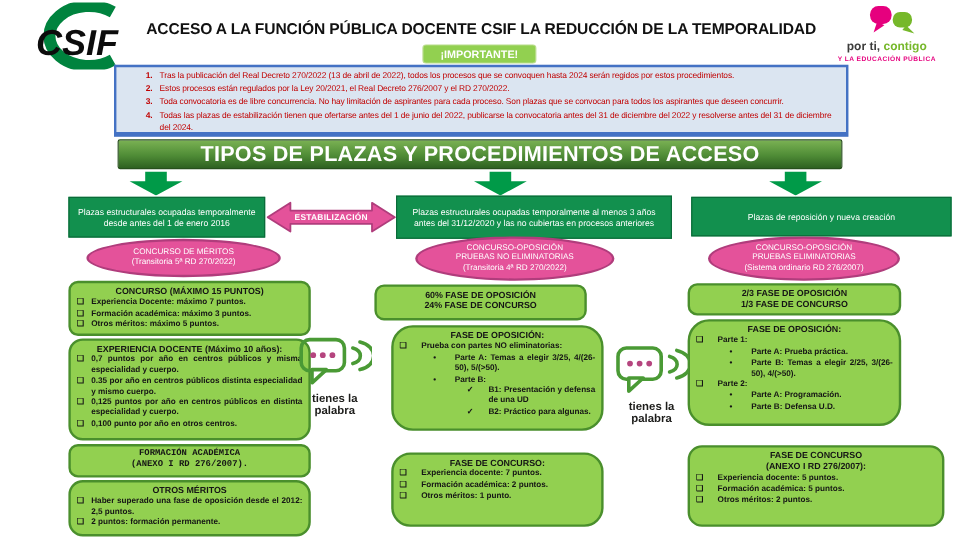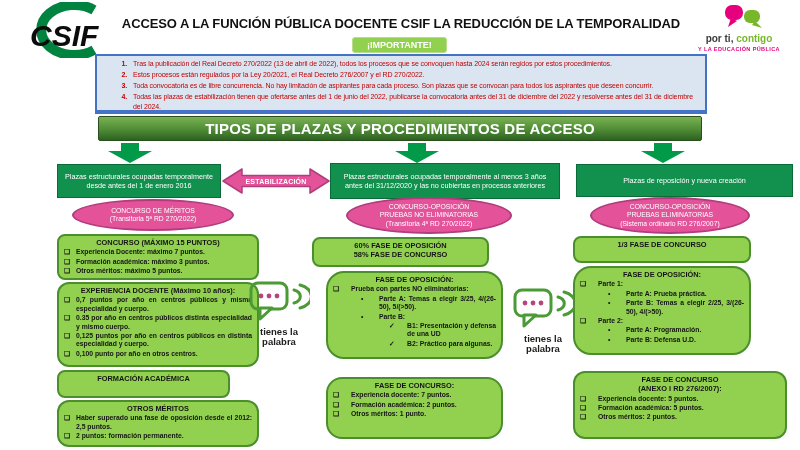--- a/index.html
+++ b/index.html
@@ -24,21 +24,21 @@
   
   .notes { left:95px; top:54px; width:612px; height:60px; background:#dbe5f1;
     border:2px solid #4472c4; border-bottom-width:4px; padding:2px 6px 2px 2px; }
   .notes ol { margin:1px 0 0 0; padding-left:30px; }
   .notes li { color:#c00000; font-size:7px; line-height:1.55; letter-spacing:-0.1px; padding-left:4px; }
   .notes li::marker { font-weight:bold; }
 
   
   .banner { left:98px; top:116px; width:604px; height:25px; border-radius:2px;
     background:linear-gradient(180deg,#7ab153 0%,#4f8c36 55%,#2e6121 100%);
-    border:1px solid #274f1c; color:#fff; font-weight:bold; font-size:15px;
+    border:1px solid #274f1c; color:#fff; font-weight:bold; font-size:18px;
     display:flex; align-items:center; justify-content:center; letter-spacing:.2px; }
 
   .down-arrow { top:143px; width:46px; height:20px; }
   .da-1 { left:107px; } .da-2 { left:394px; } .da-3 { left:640px; }
 
   
   .plaza { background:#12904e; border:1px solid #0a6b39; color:#fff;
     display:flex; align-items:center; justify-content:center; text-align:center;
     font-size:7.2px; line-height:1.3; padding:2px 6px; }
   .plaza-left  { left:57px;  top:164px; width:164px; height:34px; }
@@ -65,21 +65,21 @@
   .items { margin-top:1px; }
   .item { display:flex; gap:3px; font-size:6.8px; font-weight:bold; line-height:1.24; margin-top:1px; }
   .item .mk { flex:0 0 9px; }
   .item .tx { text-align:justify; }
   .tab .item .mk { flex:0 0 15px; text-align:left; }
   .item.lvl2 { padding-left:28px; }
   .item.lvl3 { padding-left:56px; }
 
   .lbox1 { left:57px; top:234px; width:202px; height:46px; }
   .lbox2 { left:57px; top:282px; width:202px; height:85px; }
-  .lbox3 { left:57px; top:370px; width:173px; height:28px; }
+  .lbox3 { left:57px; top:370px; width:202px; height:28px;font-family:Liberation Mono, monospace; }
   .lbox4 { left:57px; top:400px; width:202px; height:47px; }
 
   .mbox1 { left:312px; top:237px; width:177px; height:30px; }
   .mbox2 { left:326px; top:271px; width:177px; height:88px; }
   .mbox3 { left:326px; top:377px; width:177px; height:62px;border-radius:16px; }
 
   .rbox1 { left:573px; top:236px; width:178px; height:27px; }
   .rbox2 { left:573px; top:266px; width:178px; height:89px; }
   .rbox3 { left:573px; top:371px; width:214px; height:68px; }
 
@@ -197,39 +197,40 @@
           <span class="tx">0,125 puntos por año en centros públicos en distinta especialidad y cuerpo.</span>
         </div>
         <div class="item lvl1">
           <span class="mk">❑</span>
           <span class="tx">0,100 punto por año en otros centros.</span>
         </div>
       </div>
   </div>
   <div class="abs gbox r8 lbox3">
     <div class="gtitle">FORMACIÓN ACADÉMICA</div>
+    <div class="gtitle">(ANEXO I RD 276/2007).</div>
   </div>
   <div class="abs gbox r12 lbox4">
     <div class="gtitle">OTROS MÉRITOS</div>
     <div class="items">
 
     <div class="item lvl1">
           <span class="mk">❑</span>
           <span class="tx">Haber superado una fase de oposición desde el 2012: 2,5 puntos.</span>
         </div>
         <div class="item lvl1">
           <span class="mk">❑</span>
           <span class="tx">2 puntos: formación permanente.</span>
         </div>
       </div>
   </div>
 
   <div class="abs gbox r8 mbox1">
     <div class="gtitle">60% FASE DE OPOSICIÓN</div>
-    <div class="gtitle">58% FASE DE CONCURSO</div>
+    <div class="gtitle">24% FASE DE CONCURSO</div>
   </div>
   <div class="abs gbox r18 tab mbox2">
     <div class="gtitle">FASE DE OPOSICIÓN:</div>
     <div class="items">
 
     <div class="item lvl1">
           <span class="mk">❑</span>
           <span class="tx">Prueba con partes NO eliminatorias:</span>
         </div>
         <div class="item lvl2">
@@ -263,20 +264,21 @@
           <span class="tx">Formación académica: 2 puntos.</span>
         </div>
         <div class="item lvl1">
           <span class="mk">❑</span>
           <span class="tx">Otros méritos: 1 punto.</span>
         </div>
       </div>
   </div>
 
   <div class="abs gbox r8 rbox1">
+    <div class="gtitle">2/3 FASE DE OPOSICIÓN</div>
     <div class="gtitle">1/3 FASE DE CONCURSO</div>
   </div>
   <div class="abs gbox r18 tab rbox2">
     <div class="gtitle">FASE DE OPOSICIÓN:</div>
     <div class="items">
 
     <div class="item lvl1">
           <span class="mk">❑</span>
           <span class="tx">Parte 1:</span>
         </div>

